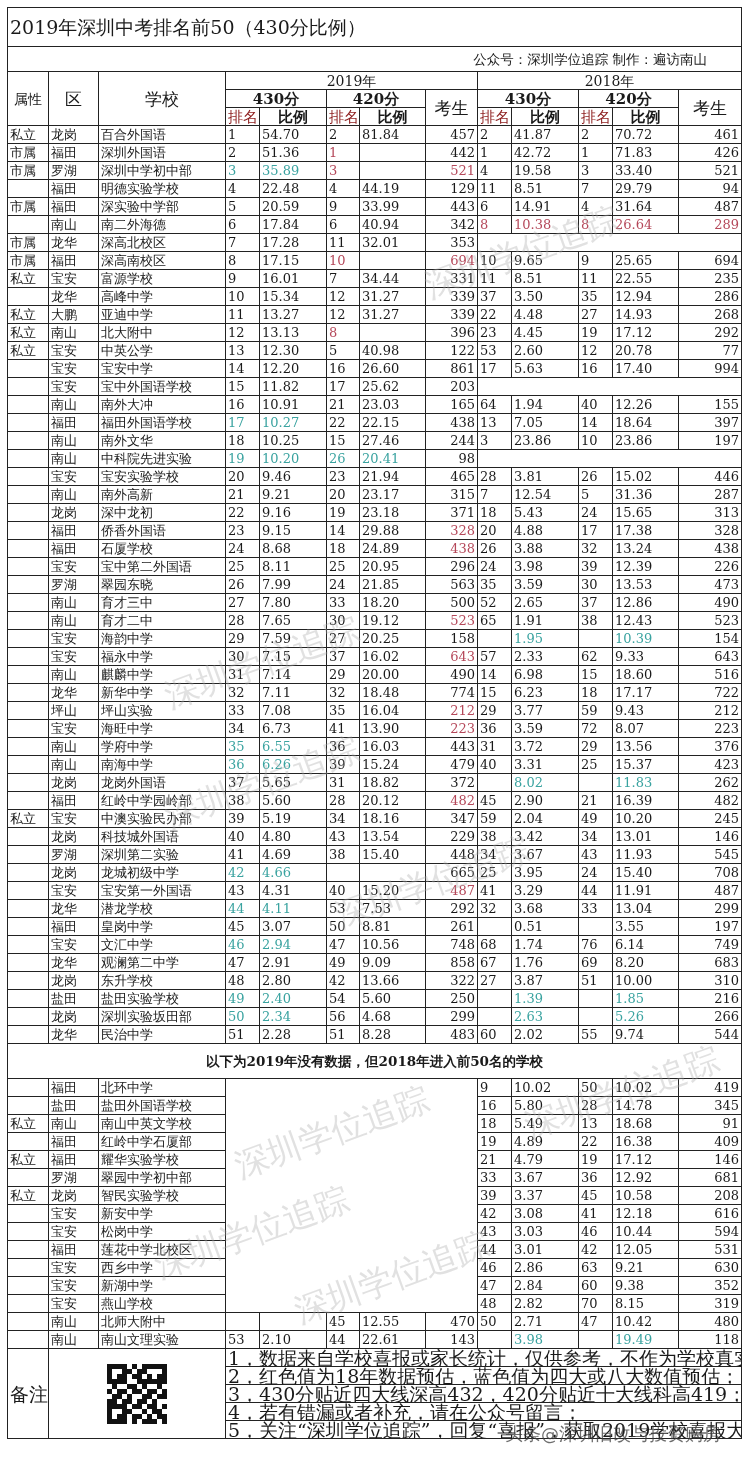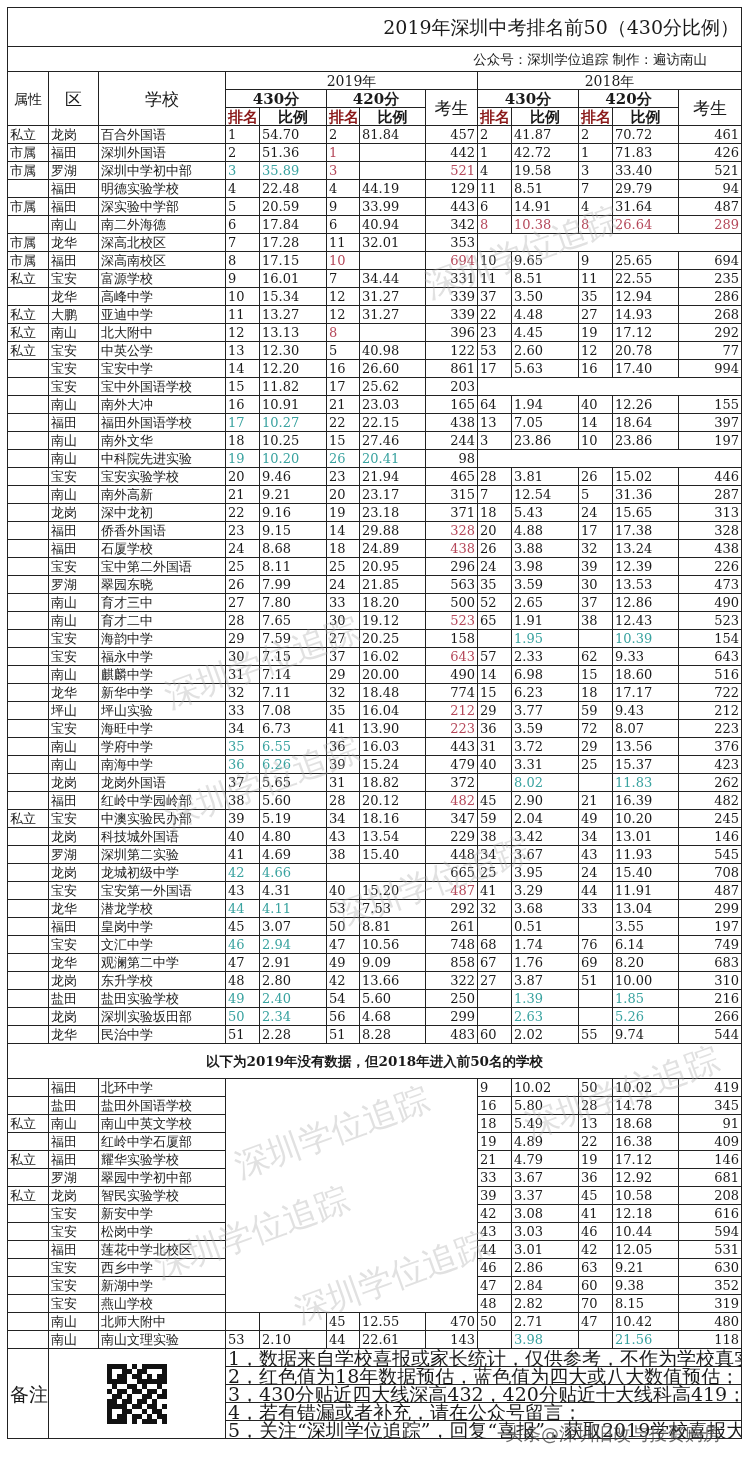--- a/index.html
+++ b/index.html
@@ -2,26 +2,26 @@
 <html><head>
 <meta charset="utf-8">
 <style>
   html, body { margin:0; padding:0; background:#ffffff; }
   body { width:746px; height:1461px; position:relative; overflow:hidden;
          font-family:"DejaVu Sans", "Liberation Sans", sans-serif; color:#1a1a1a; }
   .sheet { position:absolute; left:7px; top:7px; width:734px; }
   table { border-collapse:collapse; width:734px; table-layout:fixed; }
   td { border:1px solid #222; padding:0 2px; height:17px; font-size:13px; line-height:16px;
        white-space:nowrap; overflow:hidden; font-family:"DejaVu Serif", "Liberation Serif", serif; }
-  .title td { height:38px; font-size:19px; text-align:right; font-family:"DejaVu Serif", serif; }
+  .title td { height:38px; font-size:19px; text-align:left; font-family:"DejaVu Serif", serif; }
   .credit td { height:24px; font-size:13.5px; text-align:right; padding-right:34px; }
   .hdr td { text-align:center; font-size:14px; }
   .hdr .big { font-size:17px; }
   .hdr .bold { font-weight:bold; font-size:15px; }
-  .hdr .rk { color:#8b1a1a; font-weight:bold; font-size:15px; }
+  .hdr .rk { color:#8b1a1a; font-weight:normal; font-size:15px; }
   .num { text-align:left; }
   .r { text-align:right; }
   .red { color:#b5485a; }
   .blue { color:#3aa3a0; }
   .sep td { height:34px; font-weight:bold; text-align:center; font-size:13.5px; }
   .note td { height:17px; font-size:19px; }
   .noteLabel { text-align:center; font-size:14px; }
   .qr { display:grid; grid-template-columns:repeat(12,5px); grid-template-rows:repeat(12,5px); margin:2px auto; width:60px; }
   .qr span { width:5px; height:5px; }
   .qr .b { background:#111; }
@@ -988,21 +988,21 @@
           <td>南山</td>
           <td>南山文理实验</td>
           <td class="num">53</td>
           <td class="num">2.10</td>
           <td class="num">44</td>
           <td class="num">22.61</td>
           <td class="r">143</td>
           <td class="num"></td>
           <td class="num blue">3.98</td>
           <td class="num"></td>
-          <td class="num blue">21.56</td>
+          <td class="num blue">19.49</td>
           <td class="r">118</td>
         </tr>
         <tr class="note">
           <td class="noteLabel" rowspan="5">备注</td>
           <td rowspan="5" colspan="2">
             <div class="qr">
               <span class="b"></span>
               <span class="b"></span>
               <span class="b"></span>
               <span class="b"></span>

